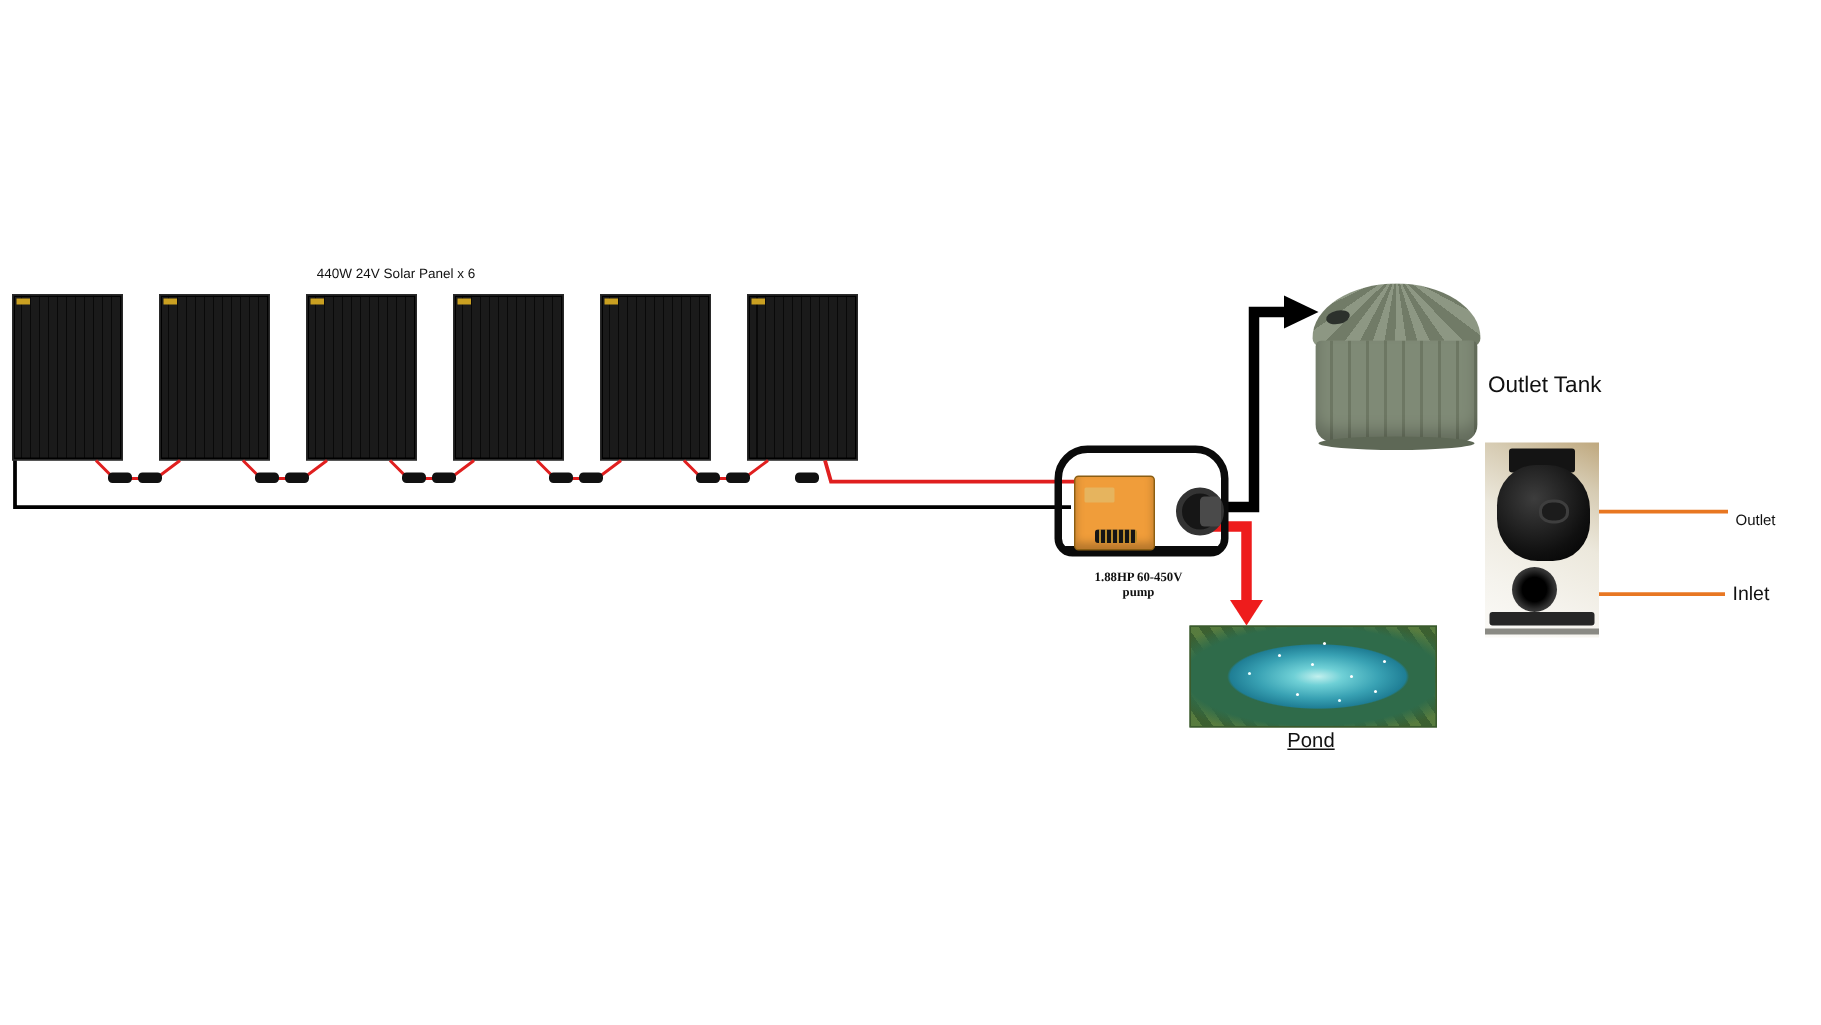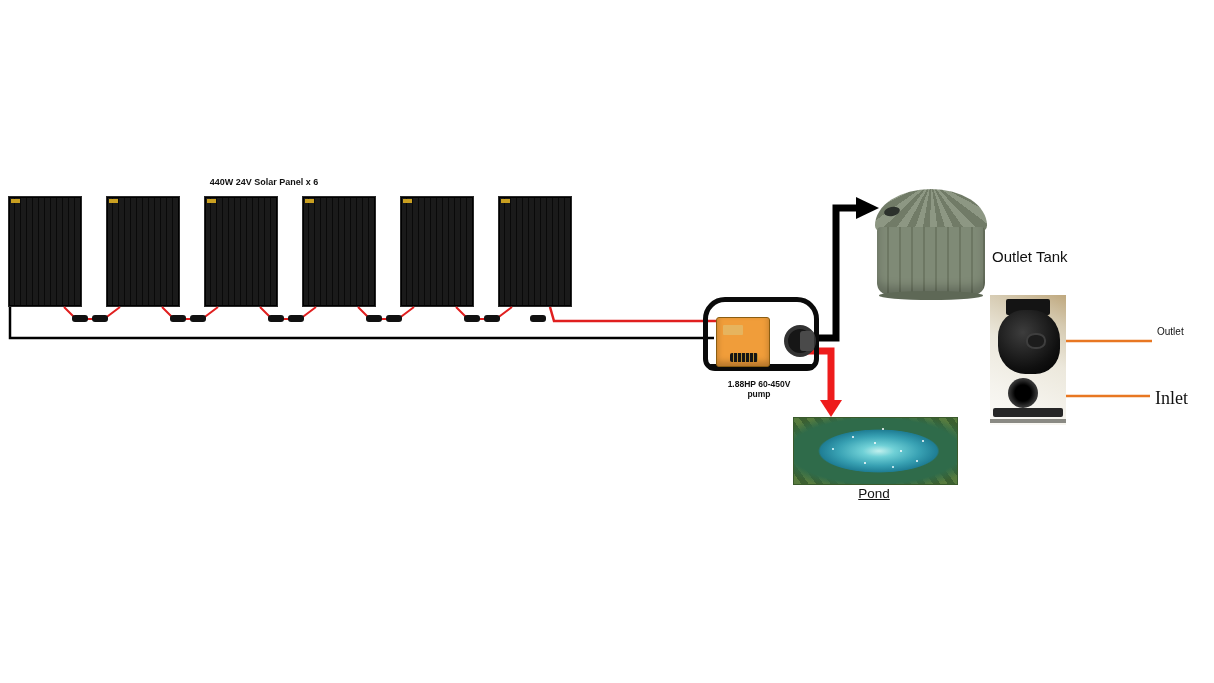--- a/index.html
+++ b/index.html
@@ -1,26 +1,26 @@
 <!DOCTYPE html>
 <html style="--wire-red: #e01f1f; --wire-black: #000000; --flow-red: #ee1c1c; --orange: #e87722; --controller: #f09d3a; --tank: #7d8774;"><head>
 <meta charset="utf-8">
 <style>
   html,body{margin:0;padding:0;background:#fff;}
   .canvas{position:relative;width:1214px;height:683px;background:#ffffff;overflow:hidden;
           font-family:"Liberation Sans",sans-serif;color:#111;}
   .abs{position:absolute;}
 
   
-  .array-label{left:178px;top:177px;width:172px;text-align:center;font-size:9px;font-weight:bold;}
-  .pump-label{left:716px;top:379px;width:86px;text-align:center;font-size:8.5px;font-weight:bold;line-height:10px;}
+  .array-label{left:178px;top:177px;width:172px;text-align:center;font-size:9px;font-weight:normal;}
+  .pump-label{left:716px;top:379px;width:86px;text-align:center;font-size:8.5px;font-weight:bold;line-height:10px;font-family:Liberation Serif, serif;}
   .tank-label{left:992px;top:248px;font-size:15px;}
   .pond-label{left:845px;top:486px;width:58px;text-align:center;font-size:13.5px;text-decoration:underline;}
-  .outlet-label{left:1157px;top:326px;font-size:10px;}
-  .inlet-label{left:1155px;top:388px;font-size:18px;font-family:Liberation Serif, serif;}
+  .outlet-label{left:1157px;top:342px;font-size:10px;}
+  .inlet-label{left:1155px;top:388px;font-size:13px;}
 
   
   #panel-row{position:absolute;inset:0;}
   .panel{position:absolute;top:196px;width:74px;height:111px;box-sizing:border-box;
          background-color:#0b0b0b;
          background-image:repeating-linear-gradient(90deg,#1a1a1a 0 5px,#090909 5px 6px);
          border:1px solid #2a2a2a;box-shadow:inset 0 0 0 1px #000;}
   .panel-tag{position:absolute;top:2px;left:2px;width:9px;height:4px;background:#caa021;}
 
   

